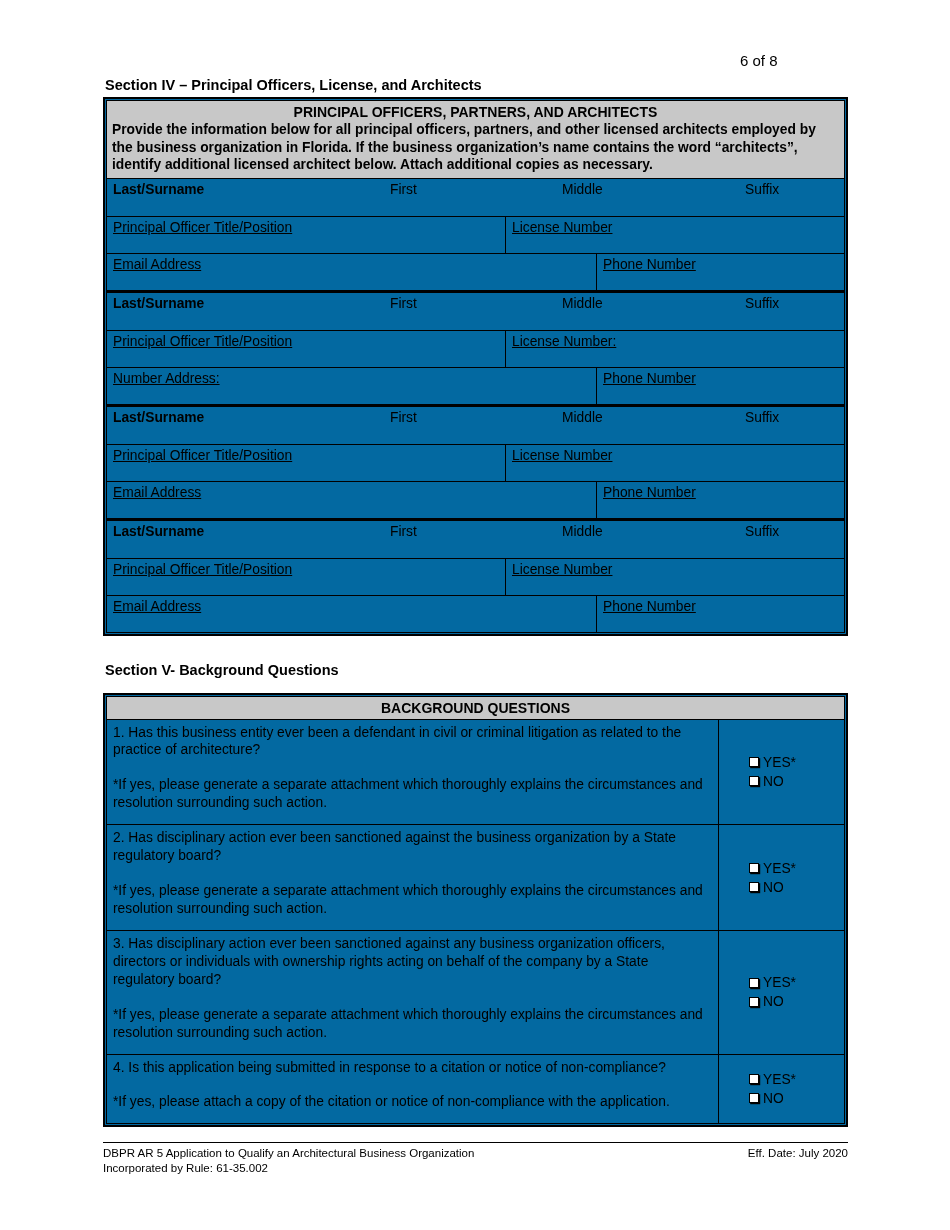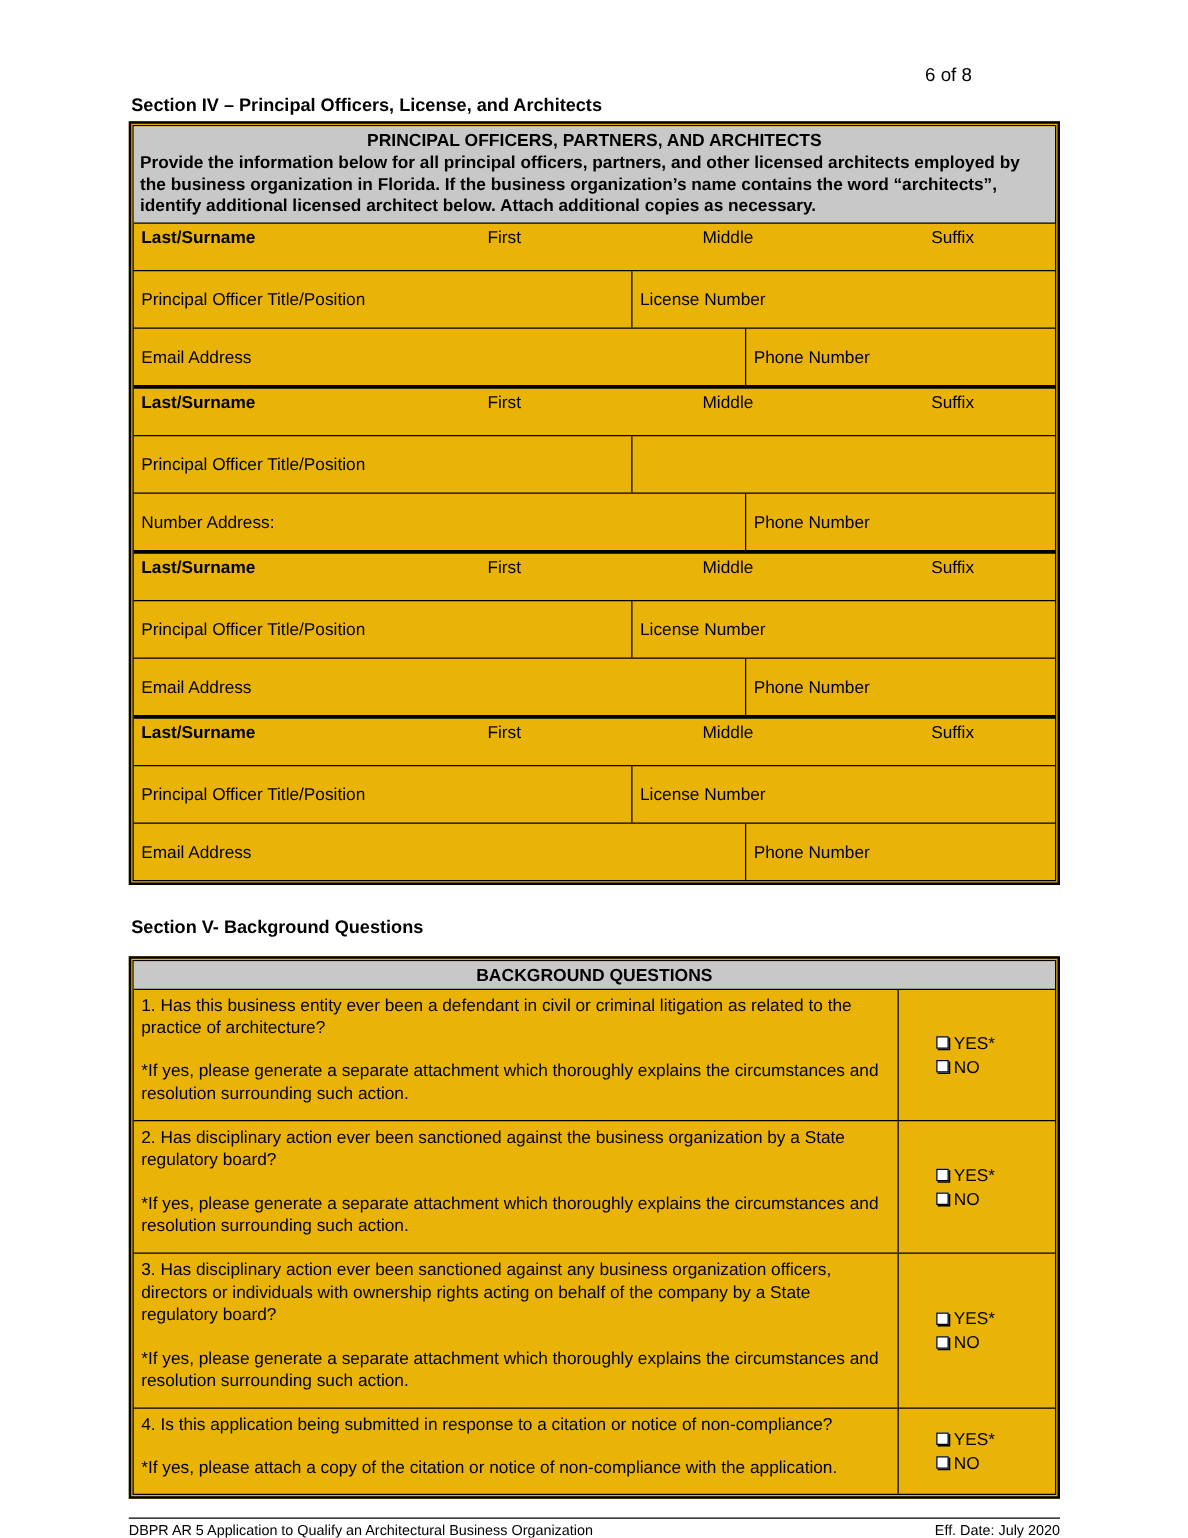--- a/index.html
+++ b/index.html
@@ -11,38 +11,38 @@
     position: relative;
   }
   .page { position: relative; width: 950px; height: 1230px; overflow: hidden; }
   .page-number { position: absolute; top: 52px; left: 740px; font-size: 15px; }
   .content { position: absolute; left: 103px; top: 0; width: 745px; }
 
   .section-heading { font-weight: bold; font-size: 14.5px; margin-left: 2px; }
   .s4 { margin-top: 77px; margin-bottom: 4px; }
   .s5 { margin-top: 26px; margin-bottom: 15px; }
 
-  .table-outer { border: 2px solid #000; padding: 1px; background: #eab308; }
+  .table-outer { border: 2px solid #000; padding: 1px; background: #0369a1; }
   .table-inner { border: 1px solid #000; }
 
   .table-header { background: #c8c8c8; border-bottom: 1px solid #000; }
   .table-title { text-align: center; font-weight: bold; font-size: 14px; padding: 3px 0 1px 0; }
   .table-title.bq { background: #c8c8c8; border-bottom: 1px solid #000; padding: 3px 0; }
   .table-instructions { font-size: 13.8px; line-height: 1.27; padding: 0 6px 4px 5px; font-weight: bold; }
 
   .officer-block + .officer-block { border-top: 3px solid #000; }
   .row { min-height: 37px; }
   .name-row { display: flex; }
   .name-row .cell { padding: 3px 0 0 0; font-size: 13.8px; }
   .nc1 { width: 283px; padding-left: 6px !important; font-weight: bold; }
   .nc2 { width: 172px; }
   .nc3 { width: 183px; }
   .nc4 { flex: 1; }
   .split-row { display: flex; border-top: 1px solid #000; }
-  .split-row .cell { padding: 15px 6px; font-size: 13.8px; }
+  .split-row .cell { padding: 3px 6px; font-size: 13.8px; text-decoration: underline; }
   .title-left { width: 399px; border-right: 1px solid #000; }
   .title-right { flex: 1; }
   .email-left { width: 490px; border-right: 1px solid #000; }
   .email-right { flex: 1; }
 
   .q-row { display: flex; }
   .q-row + .q-row { border-top: 1px solid #000; }
   .q-cell { width: 612px; border-right: 1px solid #000; padding: 4px 10px 12px 6px; font-size: 13.8px; line-height: 1.3; }
   .q-note { margin-top: 17px; }
   .a-cell { flex: 1; display: flex; flex-direction: column; justify-content: center; gap: 4px; padding-left: 30px; }
@@ -87,20 +87,21 @@
 
         <div class="officer-block">
           <div class="row name-row">
             <div class="cell nc1"><span>Last/Surname</span></div>
             <div class="cell nc2"><span>First</span></div>
             <div class="cell nc3"><span>Middle</span></div>
             <div class="cell nc4"><span>Suffix</span></div>
           </div>
           <div class="row split-row">
             <div class="cell title-left"><span>Principal Officer Title/Position</span></div>
+            <div class="cell title-right"><span>License Number:</span></div>
           </div>
           <div class="row split-row">
             <div class="cell email-left"><span>Number Address:</span></div>
             <div class="cell email-right"><span>Phone Number</span></div>
           </div>
         </div>
 
         <div class="officer-block">
           <div class="row name-row">
             <div class="cell nc1"><span>Last/Surname</span></div>

